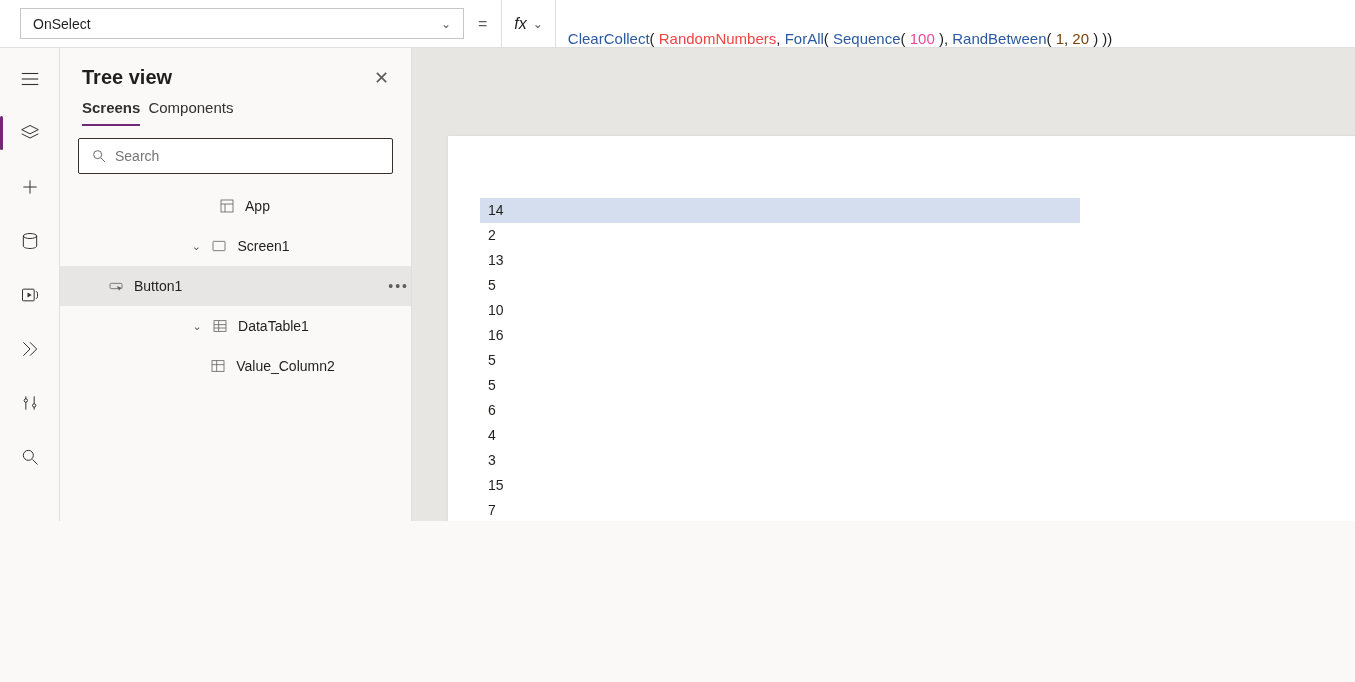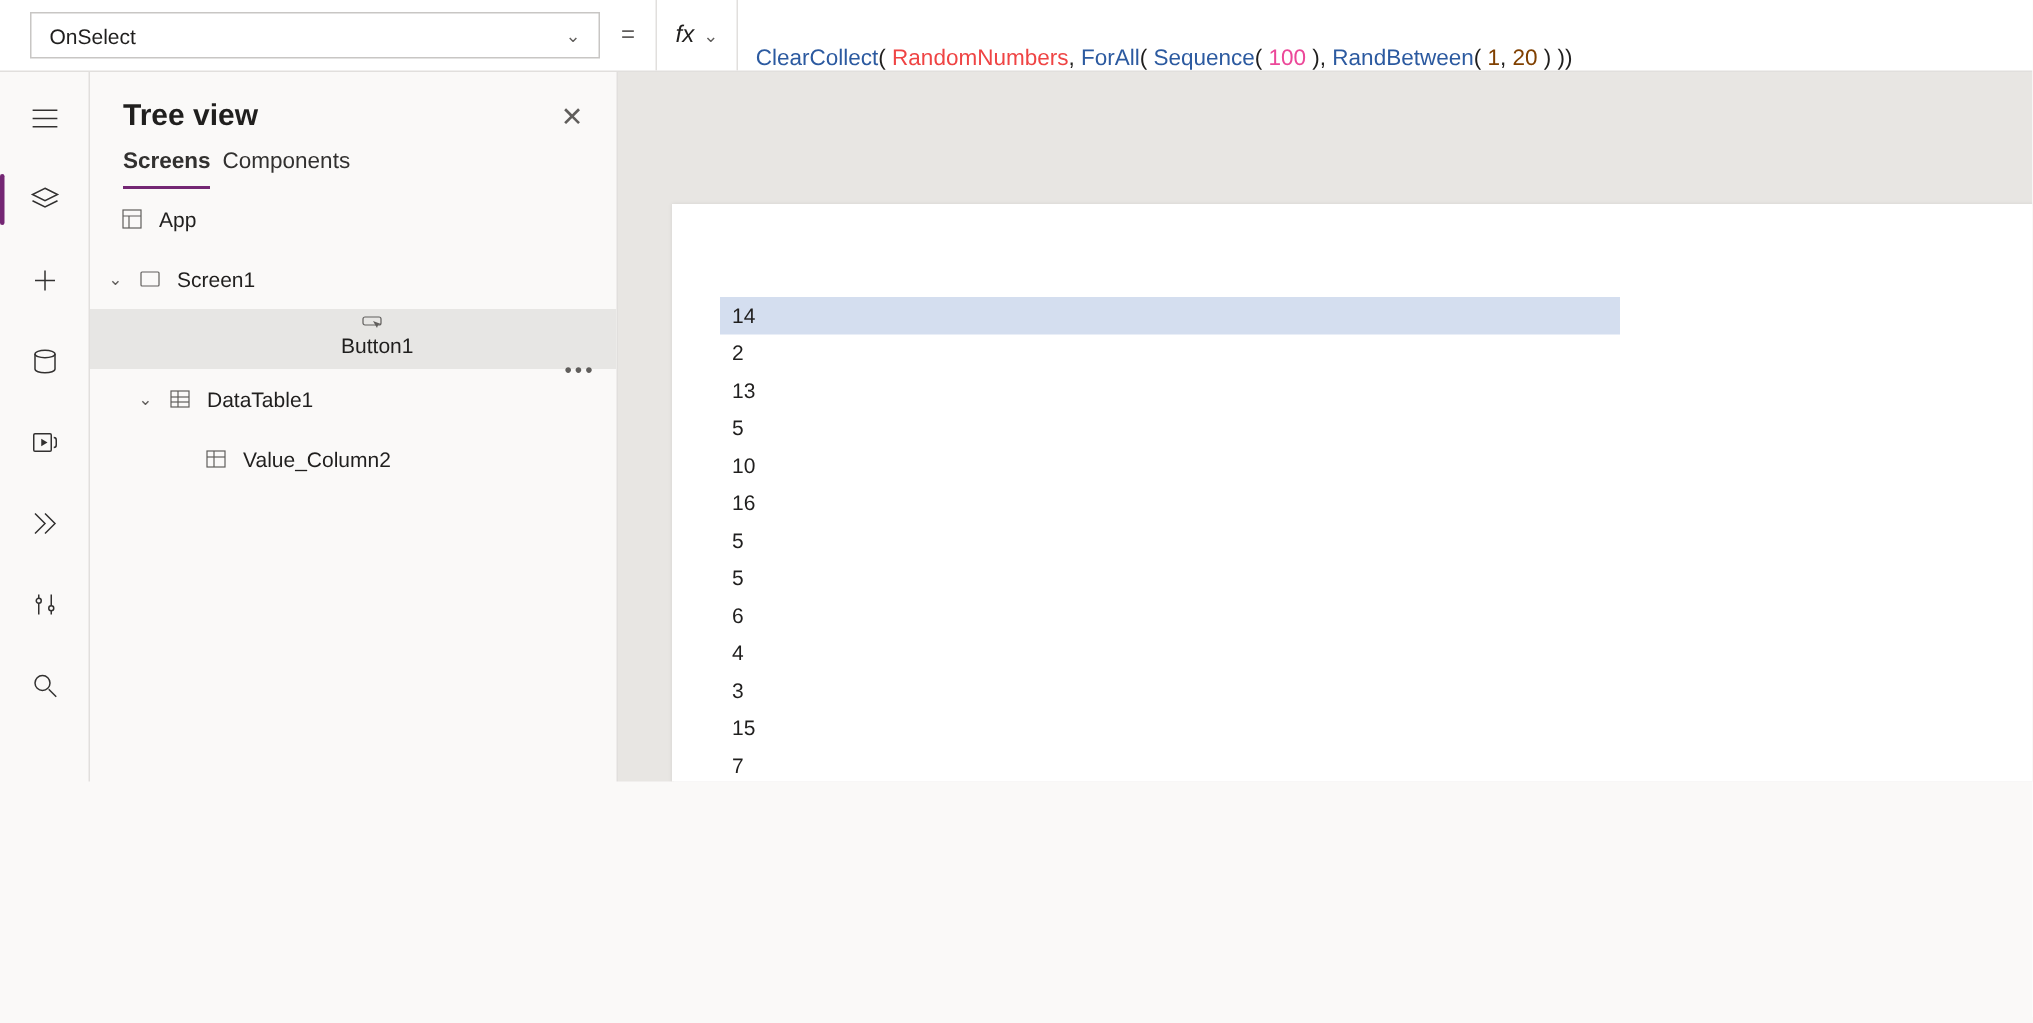--- a/index.html
+++ b/index.html
@@ -1,20 +1,20 @@
 <!DOCTYPE html>
 <html><head>
 <meta charset="utf-8">
 <style>
   * { box-sizing: border-box; margin: 0; padding: 0; font-family: "Segoe UI", Arial, sans-serif; }
   body { width: 1355px; height: 682px; overflow: hidden; background: #faf9f8; color: #201f1e; }
 
   
   .formula-bar { display: flex; align-items: stretch; height: 48px; background: #fff; border-bottom: 1px solid #e1dfdd; }
-  .property-select { width: 380px; border: 1px solid #c8c6c4; margin: 8px 0 8px 20px; display: flex; align-items: center; justify-content: space-between; padding: 0 12px; font-size: 14px; background: #fff; cursor: pointer; }
+  .property-select { width: 444px; border: 1px solid #c8c6c4; margin: 8px 0 8px 20px; display: flex; align-items: center; justify-content: space-between; padding: 0 12px; font-size: 14px; background: #fff; cursor: pointer; }
   .chevron { font-size: 12px; color: #605e5c; }
   .eq { display:flex; align-items:center; padding:0 14px; font-size:16px; color:#605e5c; }
   .fx-box { display:flex; align-items:center; padding:0 12px; border-left:1px solid #e1dfdd; border-right:1px solid #e1dfdd; font-style:italic; font-family:"Times New Roman",serif; font-size:16px; cursor:pointer; }
   .fx-box .chevron { margin-left:6px; font-style:normal; font-family:"Segoe UI",Arial,sans-serif; }
   .formula-input { flex:1; display:flex; align-items:flex-end; padding-left:12px; font-family:Consolas,monospace; font-size:15px; white-space:pre; overflow:hidden; }
   .tok-fn{color:#2c5aa0;} .tok-id{color:#ef4444;margin-top:12px;} .tok-num{color:#ec4899;} .tok-low{color:#804000;}
 
   
   .main { display:flex; height:473px; }
 
@@ -32,22 +32,22 @@
   .close-x { font-size:18px; color:#605e5c; cursor:pointer; font-weight:300; }
   .tree-tabs { display:flex; gap:8px; padding:0 22px; font-size:15px; }
   .tree-tab { padding-bottom:8px; cursor:pointer; color:#323130; }
   .tree-tab.active { font-weight:600; border-bottom:2px solid #742774; }
   .search-wrap { padding:12px 18px; }
   .search-box { display:flex; align-items:center; gap:8px; border:1px solid #323130; border-radius:2px; height:36px; padding:0 12px; background:#fff; }
   .search-box input { border:none; outline:none; flex:1; font-size:14px; background:transparent; }
   .search-box svg{width:16px;height:16px;stroke:#605e5c;stroke-width:1.4;fill:none;}
 
   .tree-list { flex:1; overflow:auto; font-size:14px; }
-  .tree-row { display:flex; align-items:center; height:40px; padding-right:14px; cursor:pointer; }
-  .tree-row.selected{background:#e7e6e4;flex-direction:column;}
+  .tree-row { display:flex; align-items:center; height:40px; padding-right:2px; cursor:pointer;justify-content:center; }
+  .tree-row.selected{background:#e7e6e4;}
   .tw-chev{width:14px;text-align:center;color:#605e5c;font-size:11px;margin:0 6px 0 0;}
   .tw-icon{width:20px;display:flex;align-items:center;justify-content:center;margin-right:8px;}
   .tw-icon svg{width:16px;height:16px;stroke:#605e5c;stroke-width:1.2;fill:none;}
   .row-app{padding-left:18px;}
   .row-screen{padding-left:10px;}
   .row-button{padding-left:46px;}
   .row-datatable{padding-left:30px;}
   .row-column{padding-left:74px;}
   .more{margin-left:auto;color:#605e5c;letter-spacing:2px;font-size:14px;}
 
@@ -140,20 +140,29 @@
   </div>
 
   <div class="tree">
     <div class="tree-header">
       <div class="tree-title">Tree view</div>
       <div class="close-x">✕</div>
     </div>
     <div class="tree-tabs">
       <div class="tree-tab active">Screens</div>
       <div class="tree-tab">Components</div>
+    </div>
+    <div class="search-wrap">
+      <div class="search-box">
+        <svg viewBox="0 0 24 24">
+            <circle cx="10" cy="10" r="6"></circle>
+            <line x1="15" y1="15" x2="21" y2="21"></line>
+          </svg>
+        <input placeholder="Search" style="">
+      </div>
     </div>
     <div class="tree-list">
       <div class="tree-row row-app">
         <span class="tw-icon">
             <svg viewBox="0 0 24 24">
               <rect x="3" y="3" width="18" height="18"></rect>
               <line x1="3" y1="9" x2="21" y2="9"></line>
               <line x1="9" y1="9" x2="9" y2="21"></line>
             </svg>
           </span>

